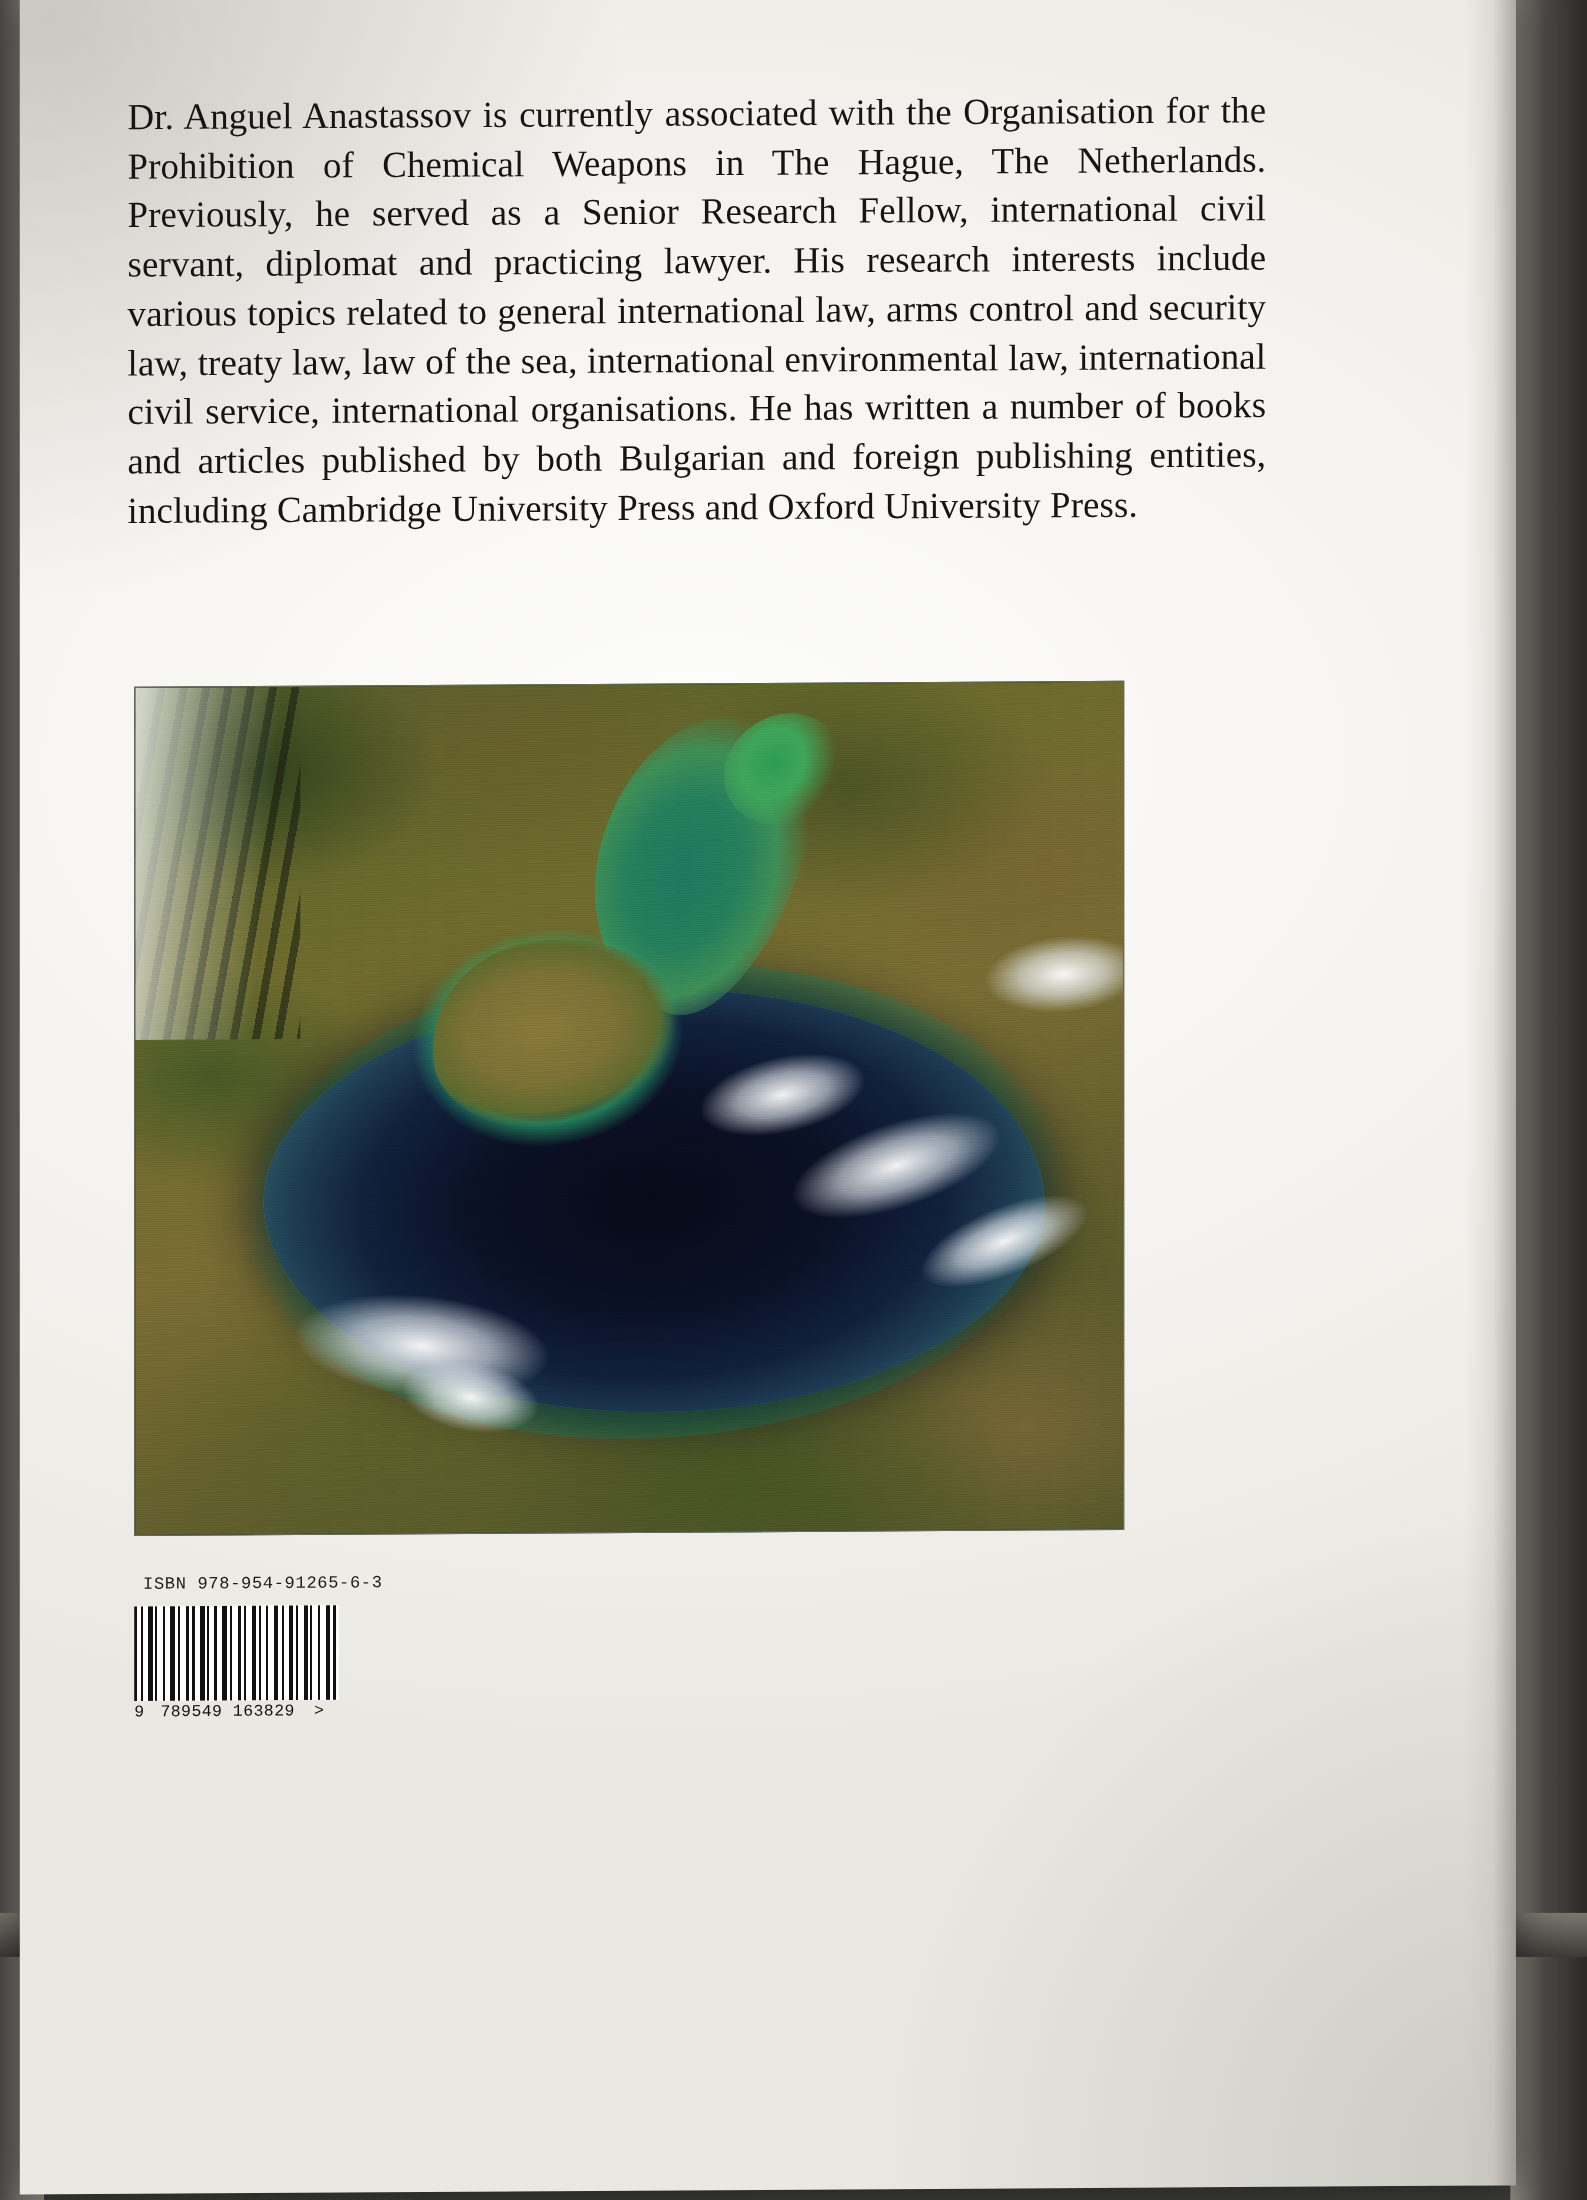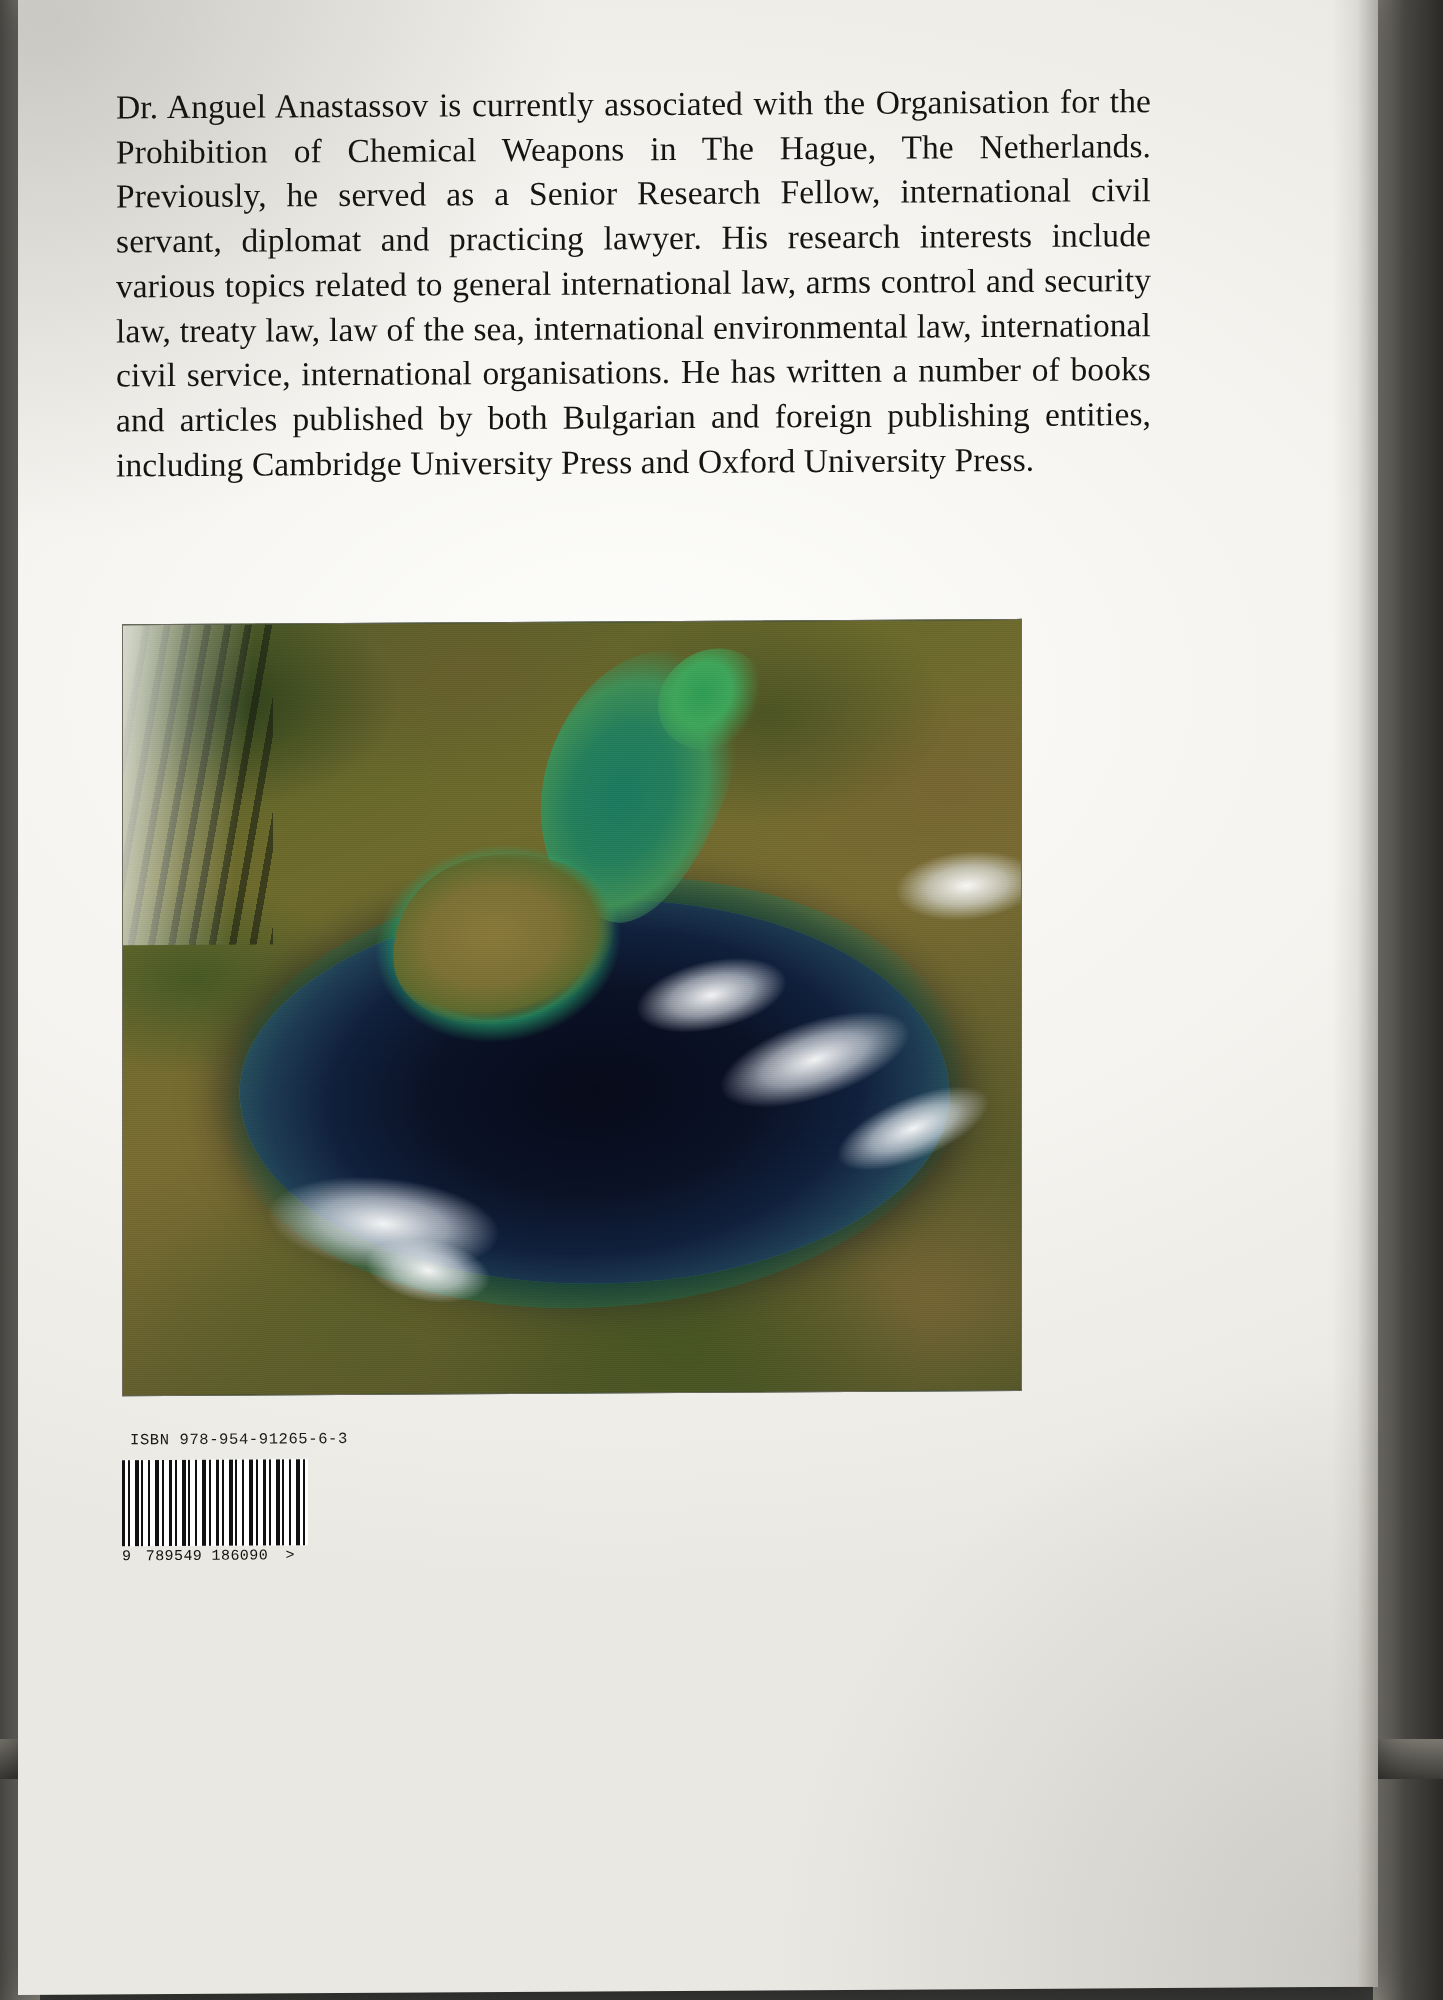--- a/index.html
+++ b/index.html
@@ -273,19 +273,19 @@
     </div>
 
     <div class="isbn-block">
       <div class="isbn-text">
         <span>ISBN</span>
         <span>978-954-91265-6-3</span>
       </div>
       <div class="barcode"></div>
       <div class="barcode-digits">
         <span class="lead">9</span>
-        <span>789549 186090</span>
+        <span>789549 163829</span>
         <span class="trail">&gt;</span>
       </div>
     </div>
 
   </div>
 </div>
 
 </body></html>

